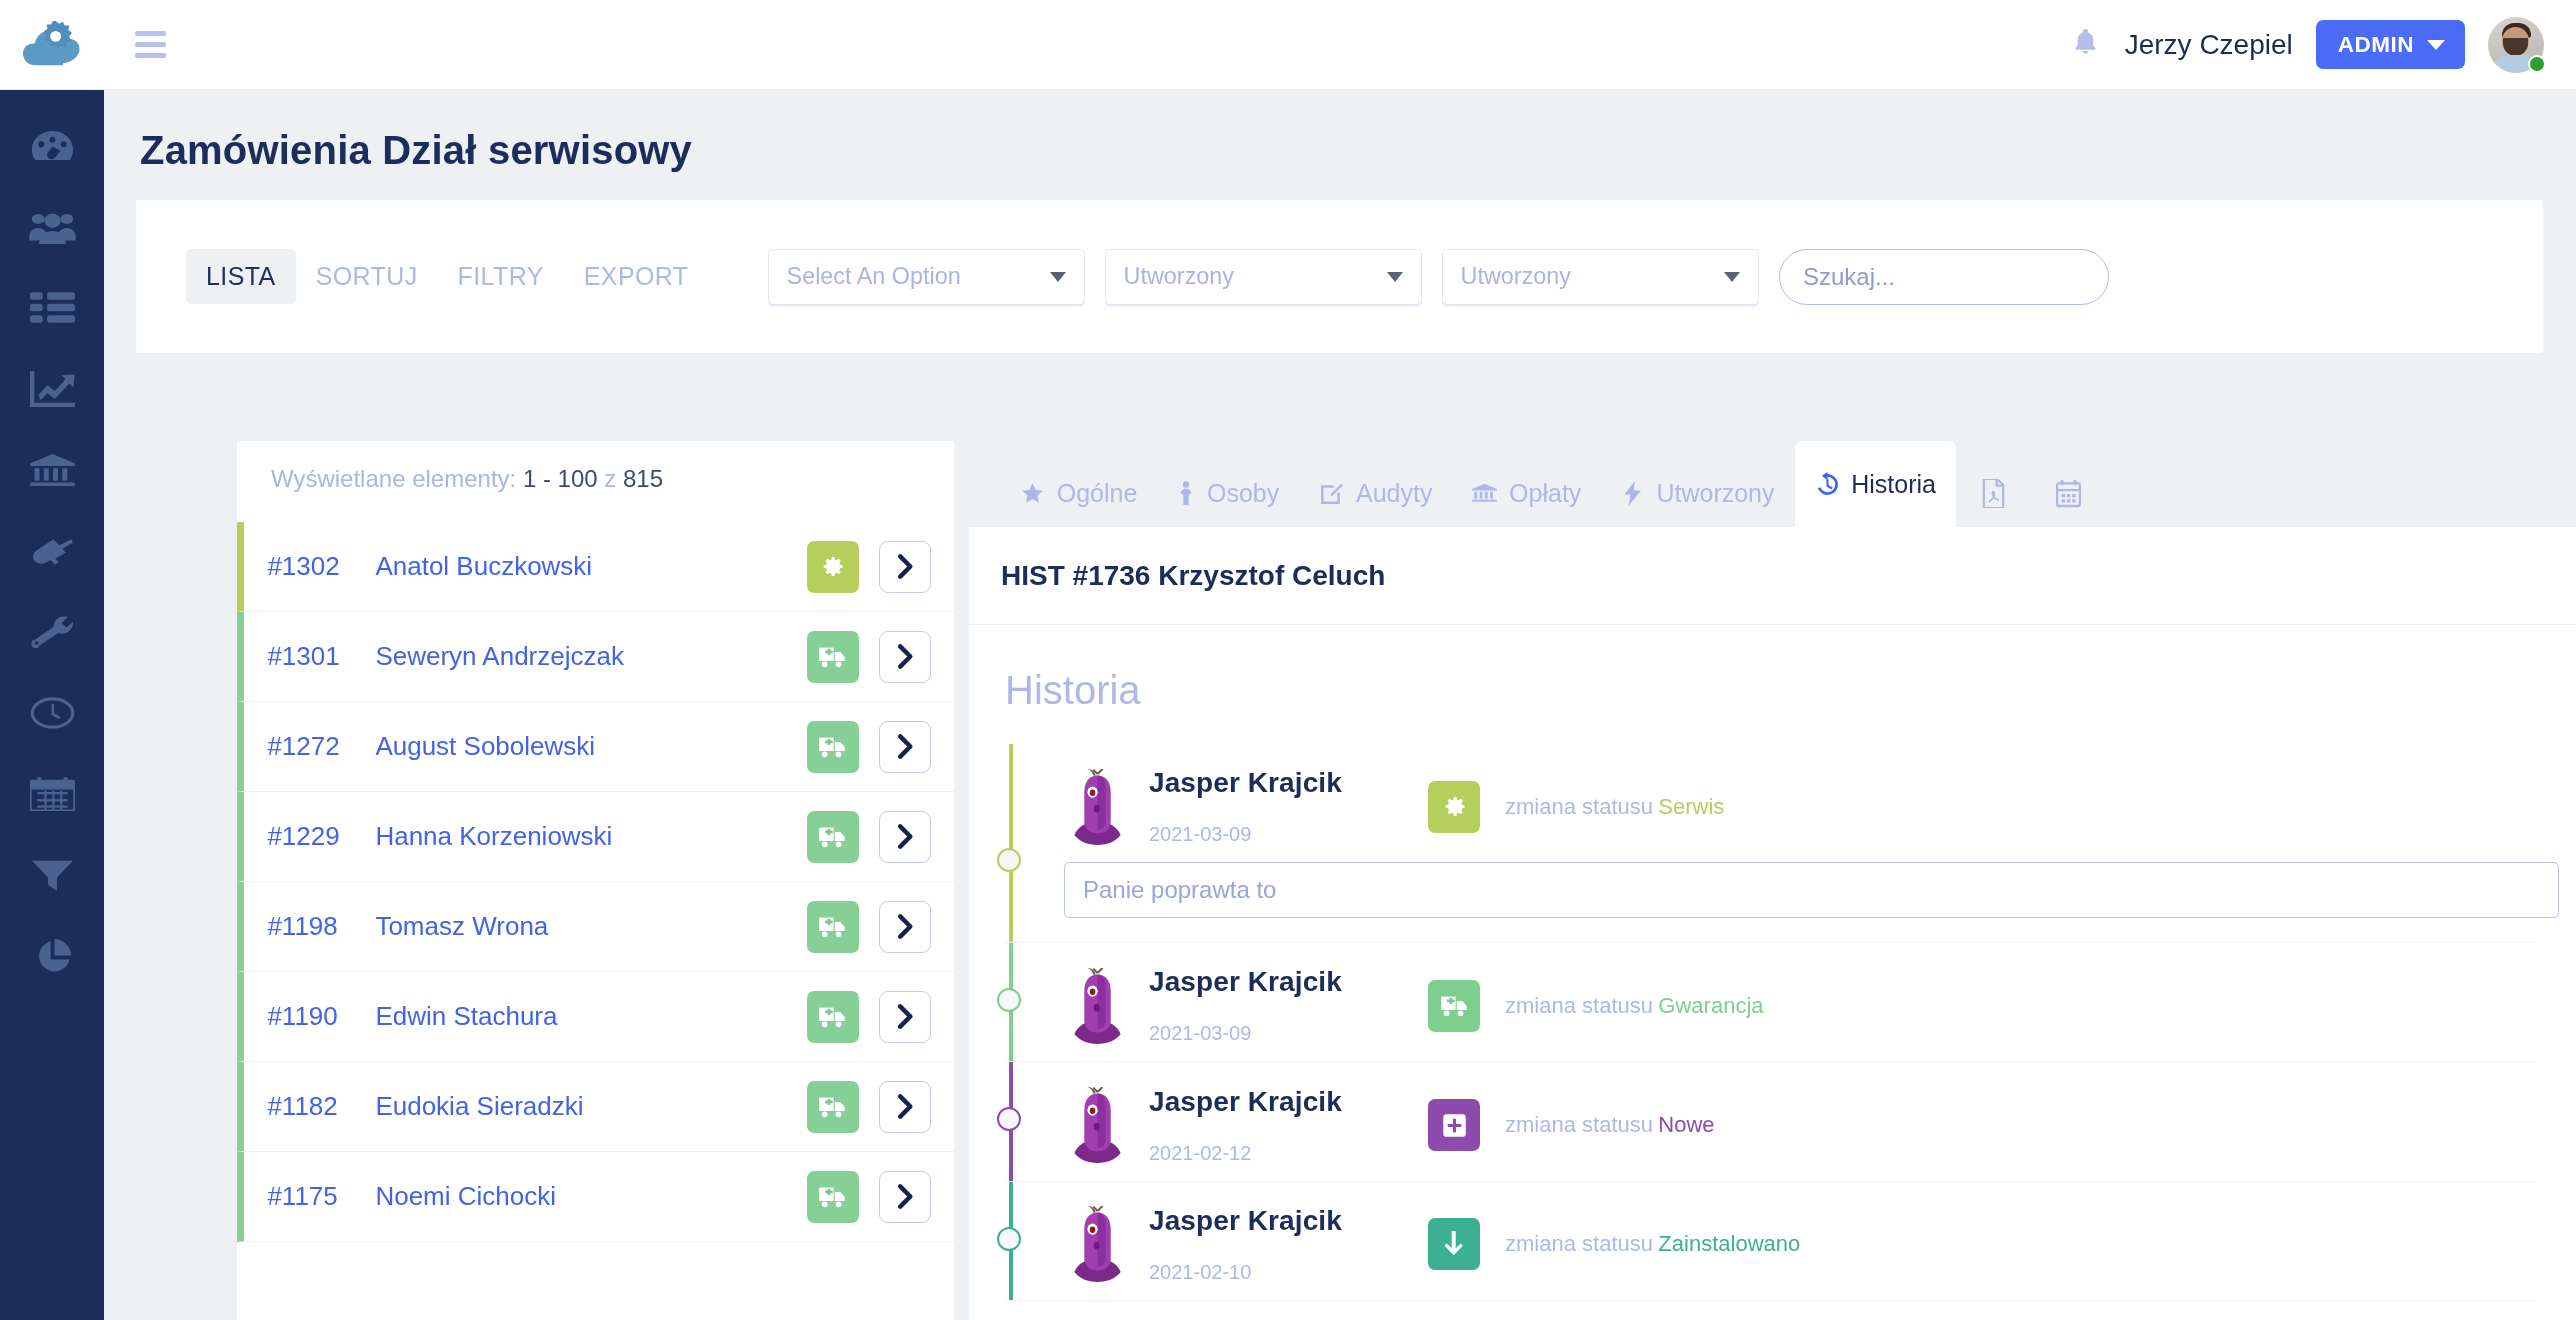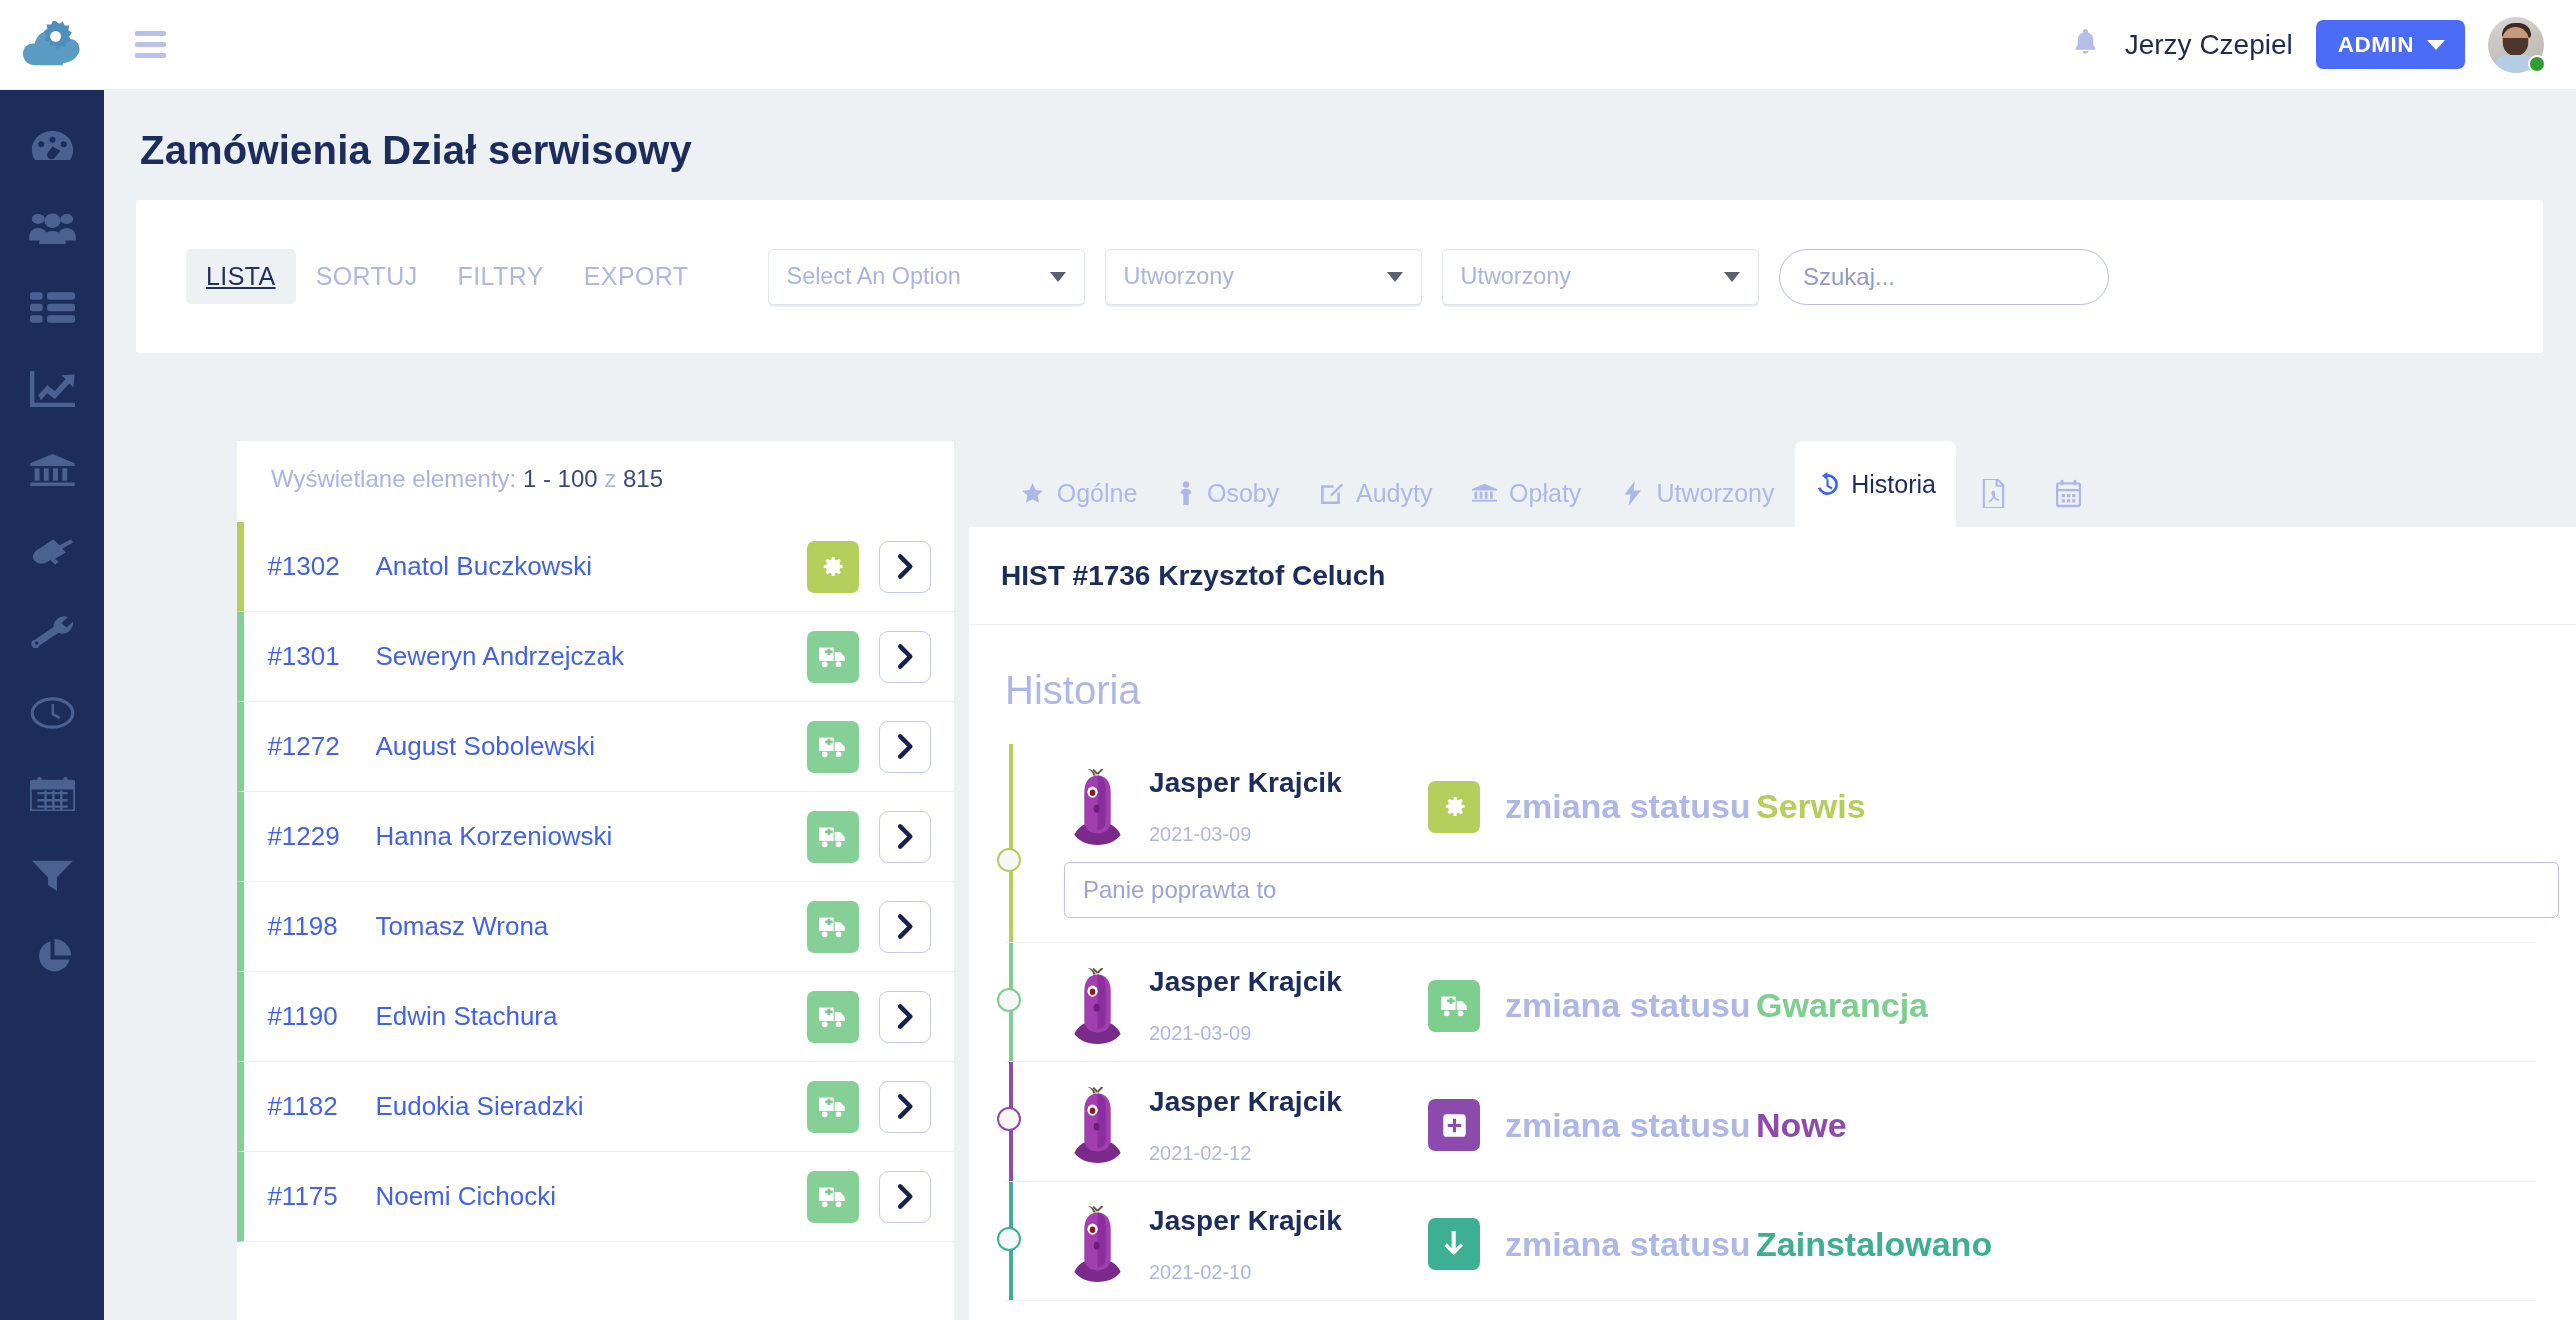--- a/index.html
+++ b/index.html
@@ -57,21 +57,21 @@
   
   .toolbar-card {
     position: absolute; top: 110px; left: 32px; width: 2407px; height: 153px;
     background: #fff; border-radius: 2.7px; display: flex; align-items: center; padding-left: 50px;
   }
   .tabs-left { display: flex; align-items: center; gap: 0; }
   .tlink {
     font-size: 25px; color: #aeb8e8; padding: 12.6px 20px; border-radius: 5.4px;
     cursor: pointer; letter-spacing: 0.4px; white-space: nowrap;
   }
-  .tlink.active { color: #22305c; background: #eef1f3; font-weight: 400; text-decoration: underline; }
+  .tlink.active { color: #22305c; background: #eef1f3; font-weight: 400; }
   .selects { display: flex; align-items: center; gap: 20px; margin-left: 59px; }
   .sel {
     width: 317px; height: 56px; border: 0.9px solid #e3e7ee; border-bottom-color:#dfe4ec;
     border-radius: 5.4px; background: #fff; display: flex; align-items: center;
     padding: 0 18px; font-size: 23.4px; color: #a9b3e4; cursor: pointer; position: relative;
     box-shadow: 0 1.8px 0 rgba(232,236,243,.9);
   }
   .sel .arrow { margin-left: auto; width: 0; height: 0; border-left: 8px solid transparent; border-right: 8px solid transparent; border-top: 10px solid #5c6170; }
   .search-input {
     width: 330px; height: 56px; border: 1.8px solid #b3bbe8; border-radius: 29px;
@@ -132,21 +132,21 @@
   .tl-dot {
     position: absolute; left: -8px; width: 24px; height: 24px; border-radius: 50%;
     background: #f7f7f9; border: 2.7px solid #ccc;
   }
   .tl-row { display: flex; align-items: center; padding: 23.4px 0 16px 0; }
   .tl-avatar { width: 67px; height: 76px; position: relative; flex: none; margin-right: 18px; }
   .tl-meta { width: 279px; flex: none; }
   .tl-name { font-size: 28px; color: #1c2c5b; font-weight: bold; letter-spacing: 0.1px; }
   .tl-date { font-size: 20px; color: #aeb8e8; margin-top: 24px; }
   .tl-badge { width: 52px; height: 52px; border-radius: 7.2px; display: flex; align-items: center; justify-content: center; flex: none; margin-right: 25px; }
-  .tl-text { font-size: 34px; color: #aeb8e8; font-weight: bold; }
+  .tl-text { font-size: 22px; color: #aeb8e8; }
   .tl-text .stat { margin-left: 5.4px; }
   .tl-comment {
     margin: 0 0 23.4px 0; width: 1495px; height: 56px;
     border: 1.8px solid #b9c1ea; border-radius: 5.4px; background: #fff;
     font-size: 24px; color: #9aa4da; padding: 0 18px; outline: none;
     font-family: "Liberation Sans", sans-serif;
   }
   .tl-comment::placeholder { color: #9aa4da; }
 </style>
 </head>

